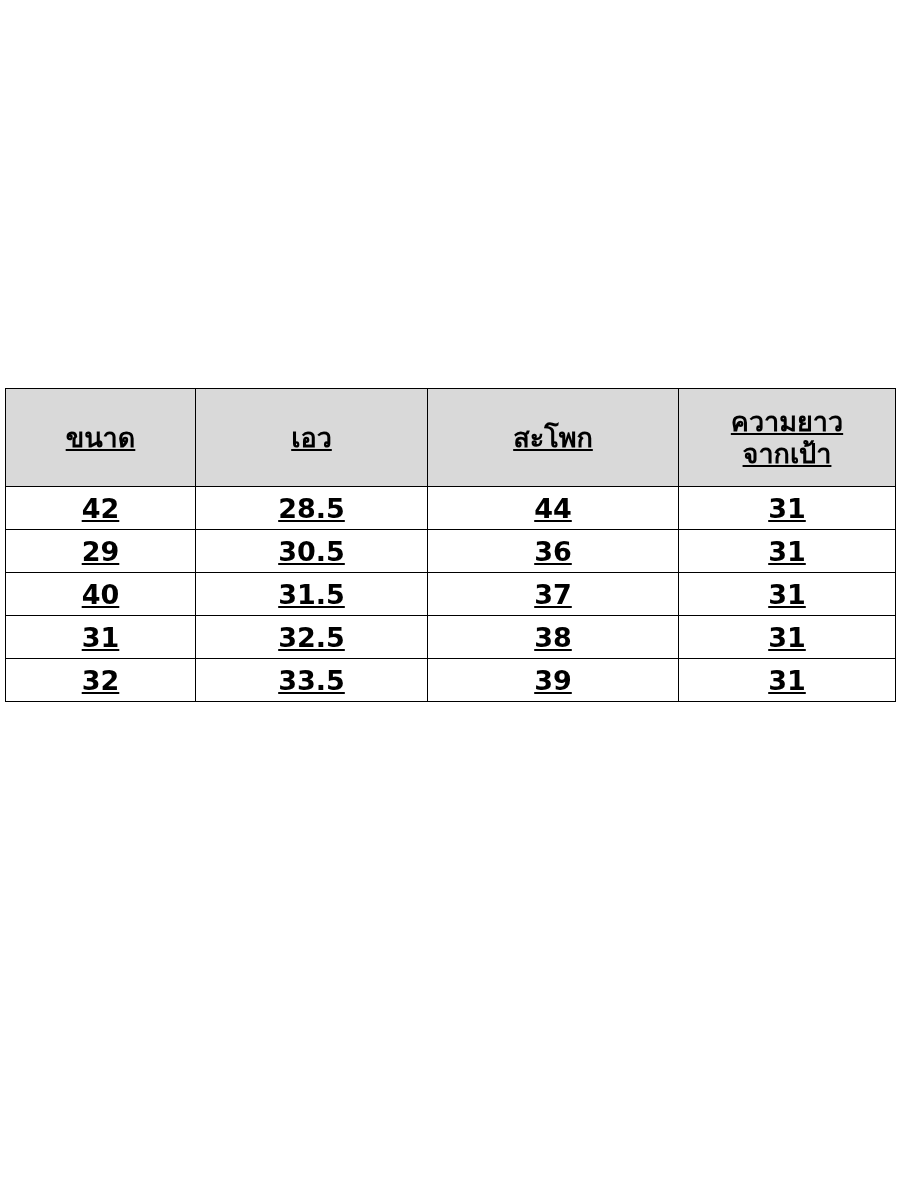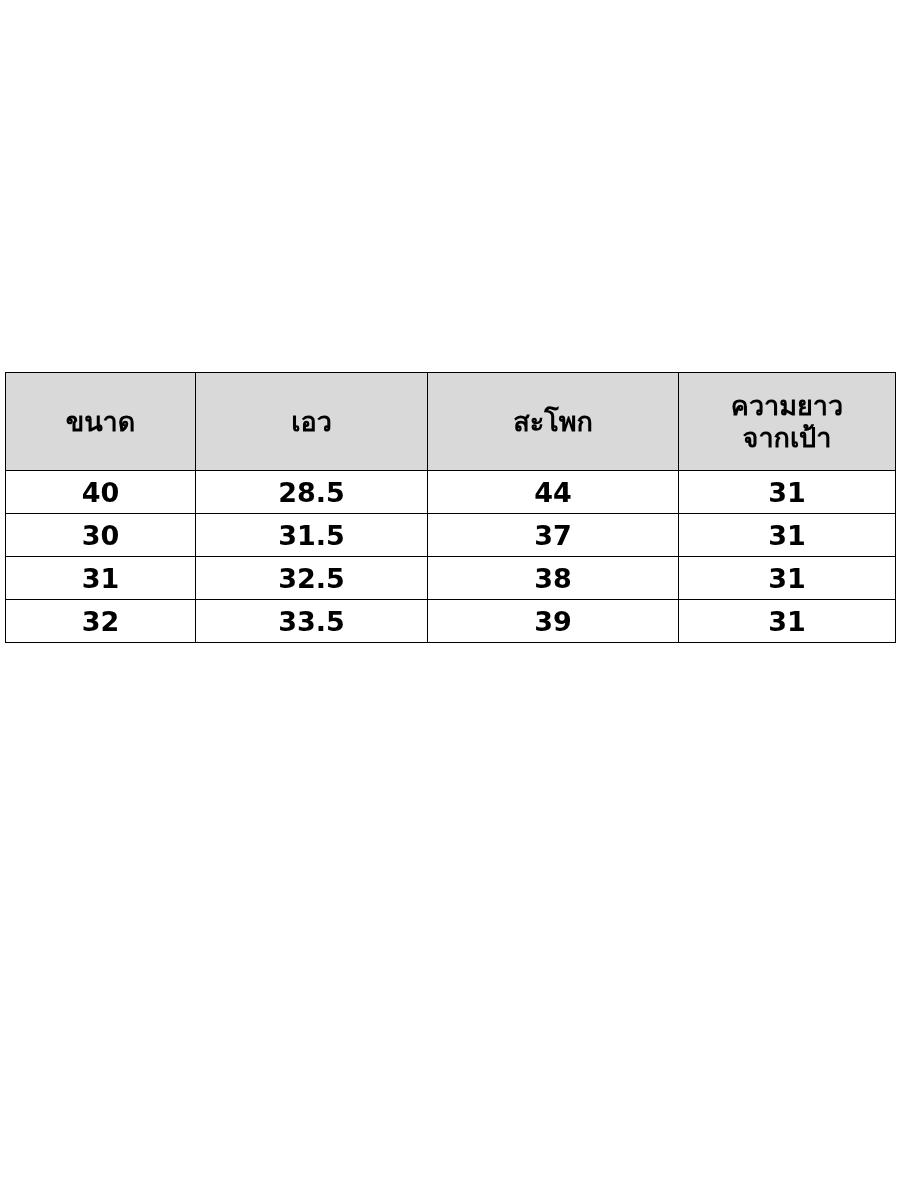--- a/index.html
+++ b/index.html
@@ -18,22 +18,23 @@
     position: absolute;
     left: 0;
     top: 0;
     width: 900px;
     height: 1200px;
     background: #ffffff;
   }
   .table-wrap {
     position: absolute;
     left: 5px;
-    top: 372px;
+    top: 388px;
     width: 890px;
+    text-decoration: underline;
   }
   table.size-table {
     border-collapse: collapse;
     width: 890px;
     table-layout: fixed;
   }
   table.size-table col.c0 { width: 190px; }
   table.size-table col.c1 { width: 232px; }
   table.size-table col.c2 { width: 251px; }
   table.size-table col.c3 { width: 217px; }
@@ -89,27 +90,33 @@
             <span class="hdr-line">สะโพก</span>
           </th>
           <th>
             <span class="hdr-line">ความยาว</span>
             <span class="hdr-line">จากเป้า</span>
           </th>
         </tr>
       </thead>
       <tbody>
         <tr>
-          <td>40</td>
+          <td>42</td>
           <td>28.5</td>
           <td>44</td>
           <td>31</td>
         </tr>
         <tr>
-          <td>30</td>
+          <td>29</td>
+          <td>30.5</td>
+          <td>36</td>
+          <td>31</td>
+        </tr>
+        <tr>
+          <td>40</td>
           <td>31.5</td>
           <td>37</td>
           <td>31</td>
         </tr>
         <tr>
           <td>31</td>
           <td>32.5</td>
           <td>38</td>
           <td>31</td>
         </tr>

